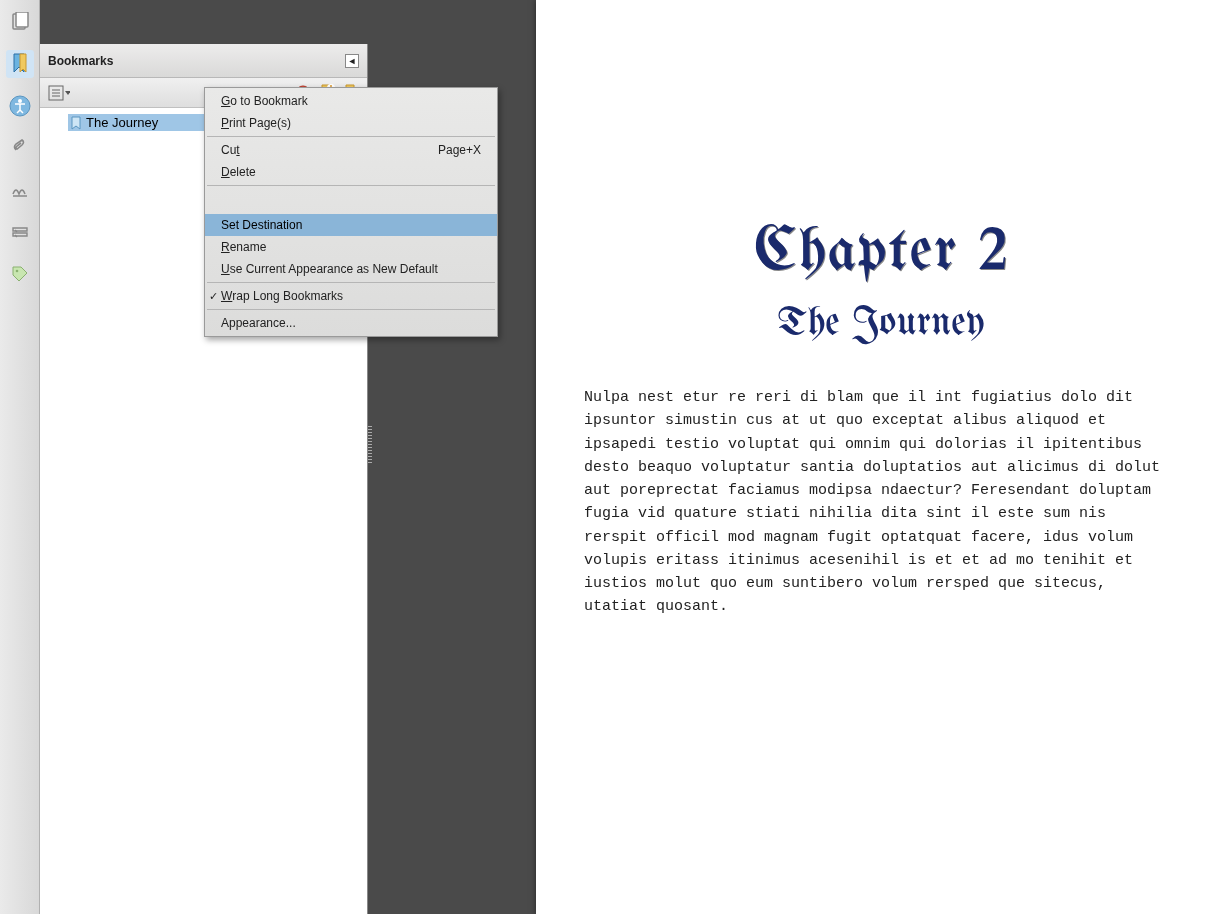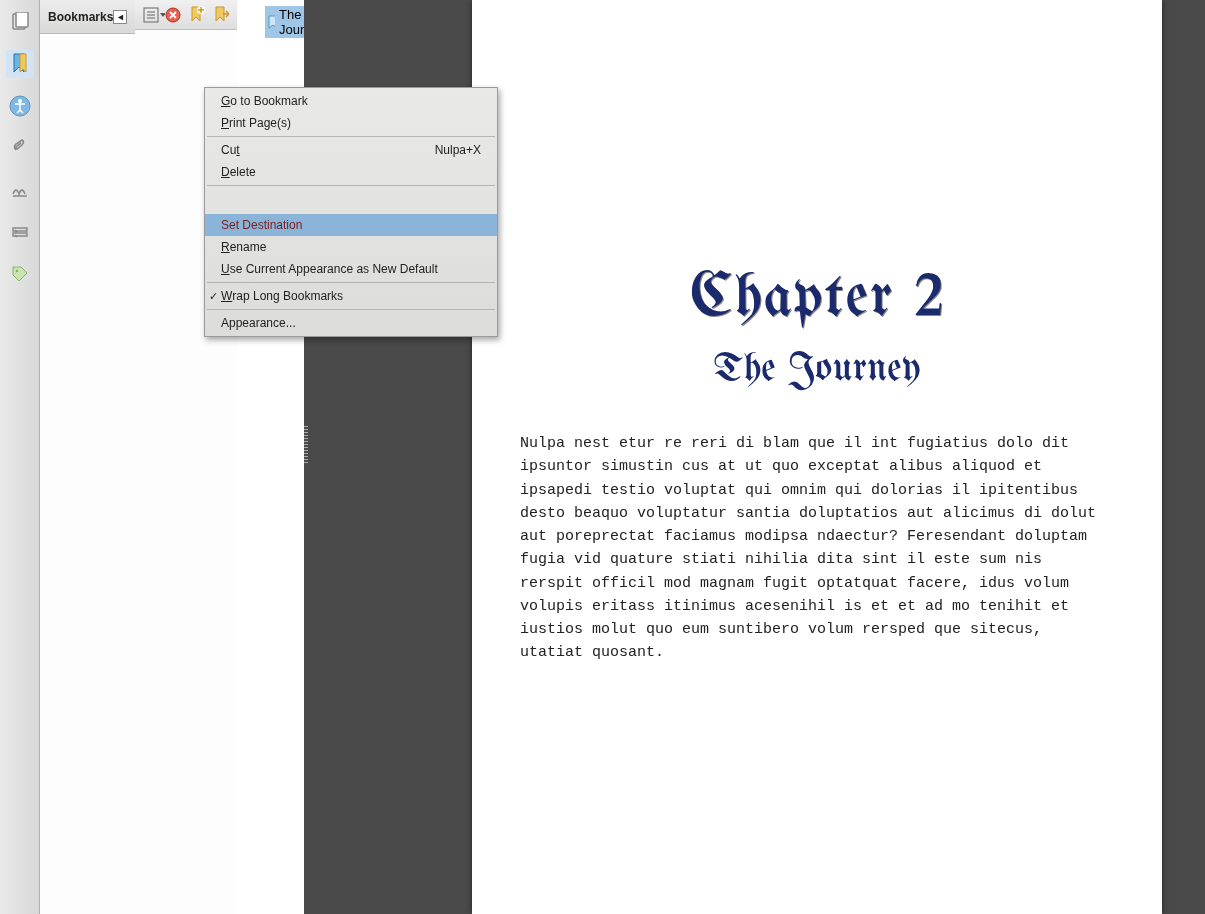--- a/index.html
+++ b/index.html
@@ -28,25 +28,26 @@
   height: 28px;
   display: flex;
   align-items: center;
   justify-content: center;
   border-radius: 3px;
 }
 .icon-strip .icon.active {
   background: #d0e4f5;
 }
 .bookmarks-panel {
-  width: 264px;
+  width: 328px;
   background: #fdfdfd;
   border-right: 1px solid #888;
   display: flex;
-  flex-direction: row;
+  flex-direction: column;
+  margin-top: 44px;
 }
 .panel-header {
   background: linear-gradient(to bottom, #edecec, #d9d9d8);
   border-bottom: 1px solid #b8b8b8;
   padding: 4px 8px;
   font-weight: bold;
   font-size: 12px;
   color: #222;
   display: flex;
   justify-content: space-between;
@@ -111,21 +112,21 @@
   color: #222;
   display: flex;
   justify-content: space-between;
   align-items: center;
   position: relative;
 }
 .menu-item .label { display:flex; gap:0; }
 .menu-item .mn { text-decoration: underline; }
 .menu-item.highlight {
   background: #8ab5d8;
-  color: #7f1d1d;
+  color: #000000;
   margin-top: 28px;
 }
 .menu-sep {
   height: 1px;
   background: #b5b5b5;
   margin: 2px 2px;
 }
 .menu-item .check {
   position:absolute; left:4px; font-size:11px;
 }
@@ -155,21 +156,20 @@
   padding: 220px 48px 40px 48px;
 }
 .chapter-title {
   font-family: "Old English Text MT", "UnifrakturMaguntia", serif;
   font-size: 62px;
   color: #1a2a6c;
   text-align: center;
   letter-spacing: 2px;
   margin-bottom: 18px;
   text-shadow: 1px 1px 0 #888, -1px -1px 0 #fff;
-  margin-top: 46px;
 }
 .chapter-subtitle {
   font-family: "Old English Text MT", "UnifrakturMaguntia", serif;
   font-size: 40px;
   color: #1a2a6c;
   text-align: center;
   margin-bottom: 42px;
 }
 .body-text {
   font-family: Liberation Mono, monospace;
@@ -289,21 +289,21 @@
 <div class="context-menu">
   <div class="menu-item">
     <span class="label"><span class="mn">G</span>o to Bookmark</span>
   </div>
   <div class="menu-item">
     <span class="label"><span class="mn">P</span>rint Page(s)</span>
   </div>
   <div class="menu-sep"></div>
   <div class="menu-item">
     <span class="label">Cu<span class="mn">t</span></span>
-    <span>Nulpa+X</span>
+    <span>Page+X</span>
   </div>
   <div class="menu-item">
     <span class="label"><span class="mn">D</span>elete</span>
   </div>
   <div class="menu-sep"></div>
   <div class="menu-item highlight">
     <span class="label">Set Destination</span>
   </div>
   <div class="menu-item">
     <span class="label"><span class="mn">R</span>ename</span>

